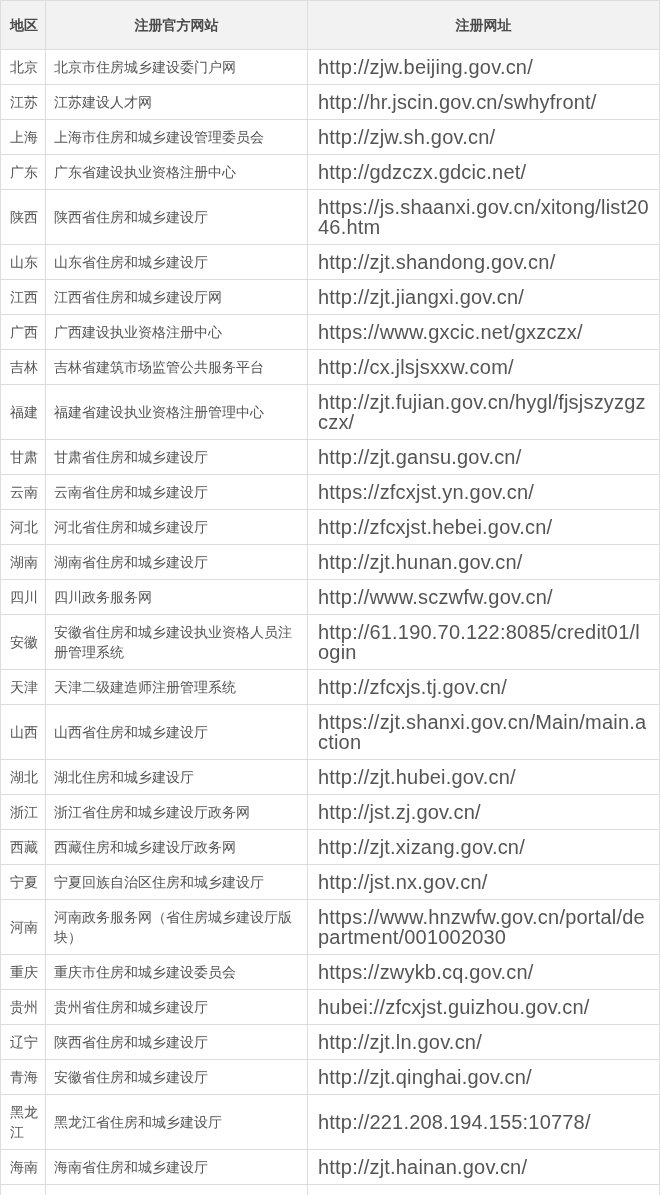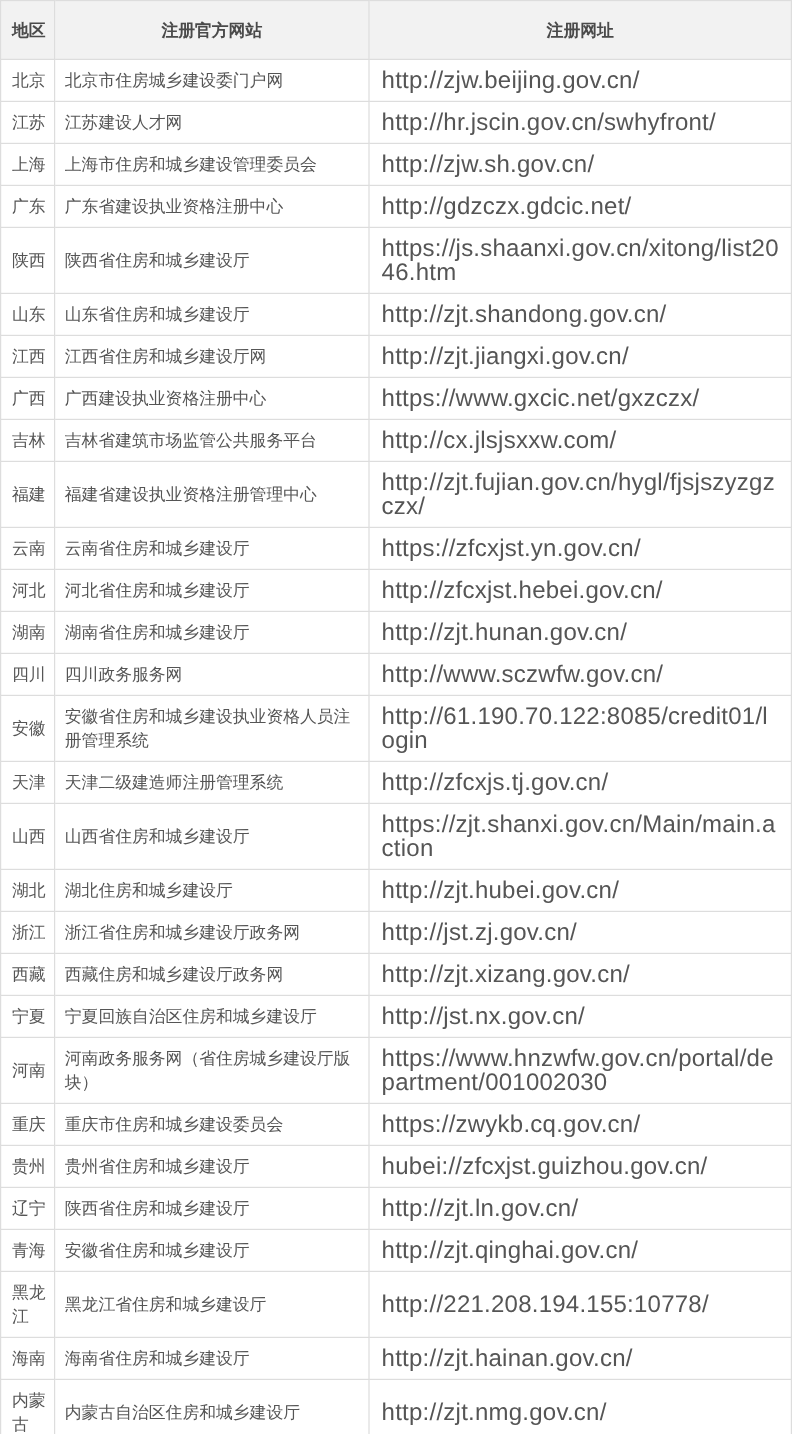--- a/index.html
+++ b/index.html
@@ -119,20 +119,25 @@
           <td class="region">吉林</td>
           <td class="site">吉林省建筑市场监管公共服务平台</td>
           <td class="url">http://cx.jlsjsxxw.com/</td>
         </tr>
         <tr>
           <td class="region">福建</td>
           <td class="site">福建省建设执业资格注册管理中心</td>
           <td class="url">http://zjt.fujian.gov.cn/hygl/fjsjszyzgzczx/</td>
         </tr>
         <tr>
+          <td class="region">甘肃</td>
+          <td class="site">甘肃省住房和城乡建设厅</td>
+          <td class="url">http://zjt.gansu.gov.cn/</td>
+        </tr>
+        <tr>
           <td class="region">云南</td>
           <td class="site">云南省住房和城乡建设厅</td>
           <td class="url">https://zfcxjst.yn.gov.cn/</td>
         </tr>
         <tr>
           <td class="region">河北</td>
           <td class="site">河北省住房和城乡建设厅</td>
           <td class="url">http://zfcxjst.hebei.gov.cn/</td>
         </tr>
         <tr>

